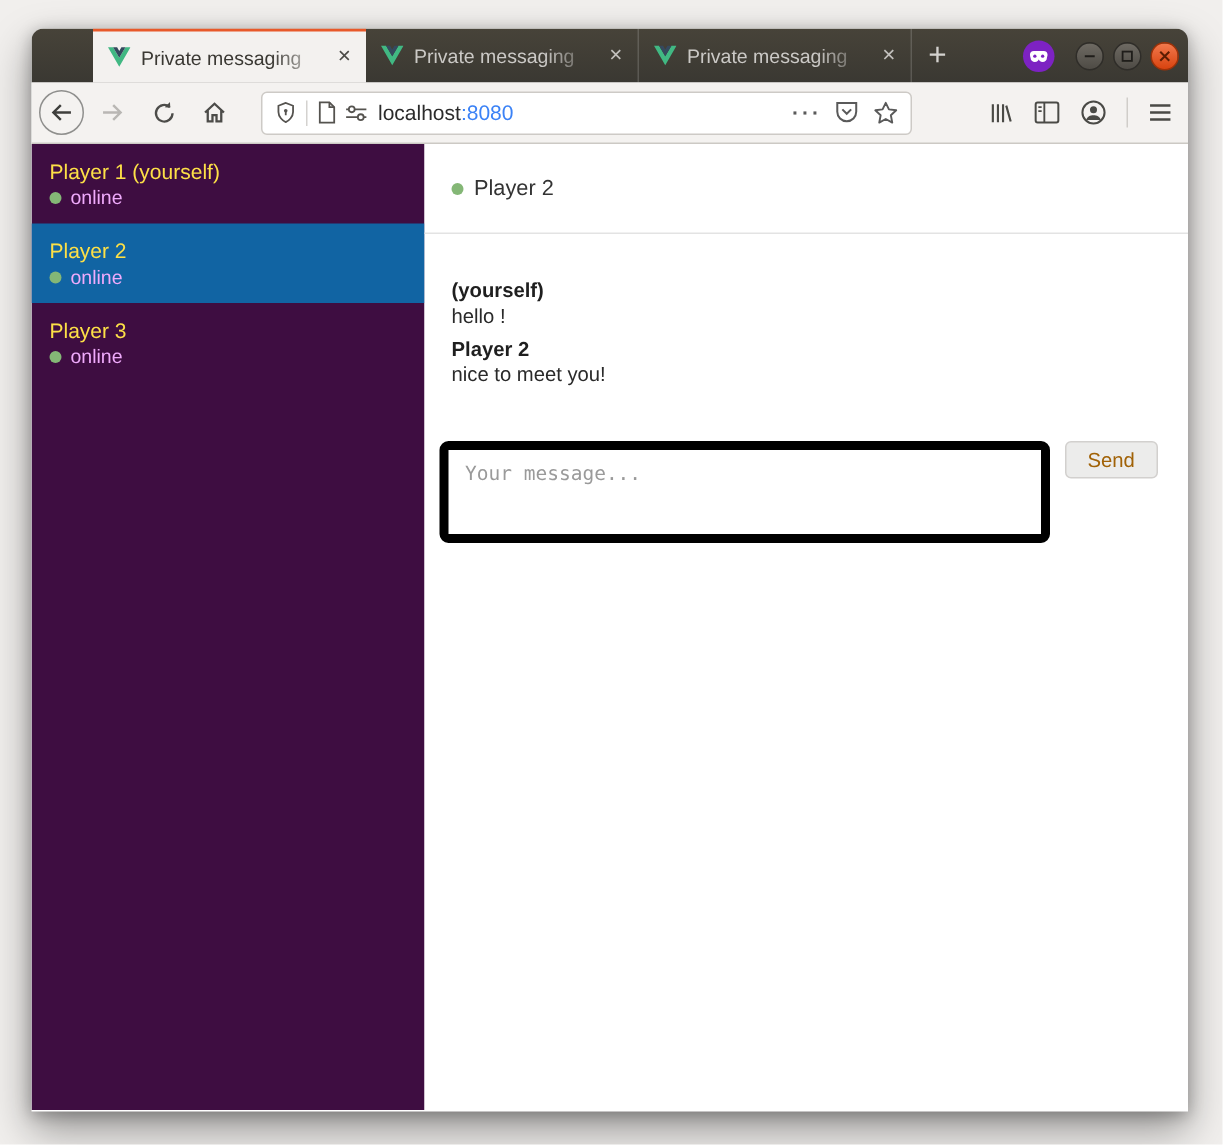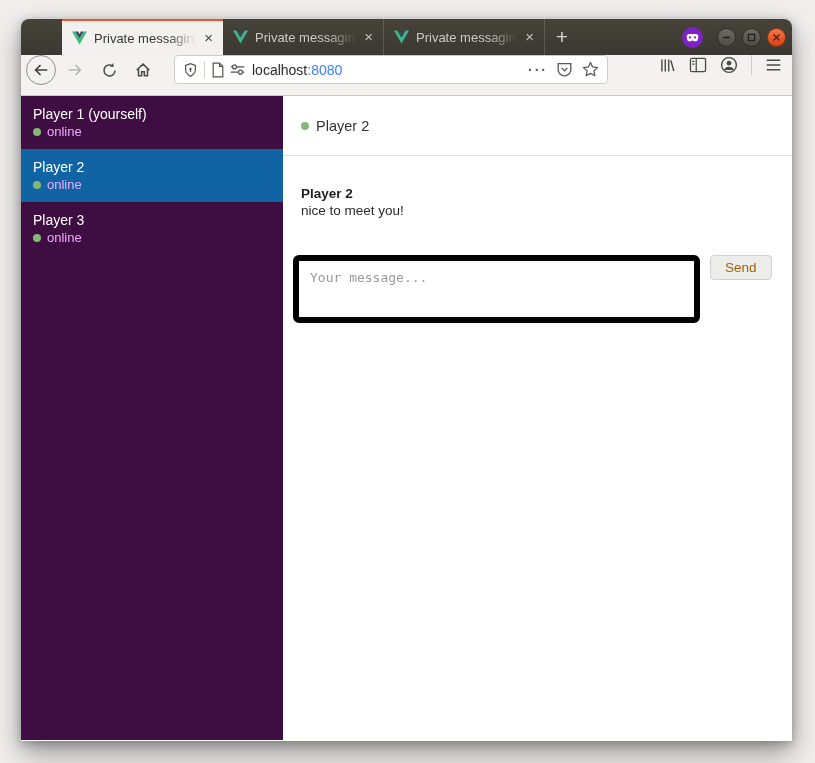--- a/index.html
+++ b/index.html
@@ -7,21 +7,21 @@
   html,body { width:815px; height:763px; overflow:hidden; }
   body { background:#f1efed; font-family:"Liberation Sans","DejaVu Sans",sans-serif; position:relative; }
 
   .window { position:absolute; left:21px; top:19px; width:771px; height:722px;
             border-radius:8px 8px 0 0; overflow:hidden;
             box-shadow:0 12px 28px rgba(0,0,0,.38), 0 2px 10px rgba(0,0,0,.25); background:#fff; }
 
   
   .tabbar { height:36px; background:linear-gradient(#474339,#3a3832); display:flex; align-items:stretch; }
   .tabbar .pre-spacer { width:41px; }
-  .tab { width:161px; display:flex; align-items:center; padding:0 7px 0 10px; cursor:default; position:relative; }
+  .tab { width:182px; display:flex; align-items:center; padding:0 7px 0 10px; cursor:default; position:relative; }
   .tab.active { background:#f3f1ef; border-top:2px solid #e8592a; }
   .tab.inactive { border-right:1px solid rgba(255,255,255,.16); }
   .tab .vue { width:15px; height:14px; flex:0 0 auto; margin-right:7px; }
   .tab .label { font-size:13px; white-space:nowrap; overflow:hidden; flex:1;
                 -webkit-mask-image:linear-gradient(90deg,#000 68%,transparent 96%);
                 mask-image:linear-gradient(90deg,#000 68%,transparent 96%); }
   .tab.active .label { color:#3a3833; }
   .tab.inactive .label { color:#cbc9c6; }
   .tab .close { font-size:15px; line-height:14px; padding:0 3px; flex:0 0 auto; }
   .tab.active .close { color:#4c4b47; }
@@ -29,39 +29,39 @@
   .newtab { width:34px; display:flex; align-items:center; justify-content:center;
             color:#d4d2cf; font-size:21px; font-weight:400; }
   .titlebar-right { margin-left:auto; display:flex; align-items:center; gap:6px; padding-right:6px; }
   .mask-badge { width:21px; height:21px; border-radius:50%; background:#7d22c3; display:flex; align-items:center; justify-content:center; margin-right:8px; }
   .winbtn { width:19px; height:19px; border-radius:50%; display:flex; align-items:center; justify-content:center;
             background:linear-gradient(#6e6a63,#4e4b45); border:1px solid #2f2d29; }
   .winbtn.close { background:linear-gradient(#f2794d,#d8430f); border:1px solid #9c3209; }
 
   
   .toolbar { height:41px; background:#f4f2f0; border-bottom:1px solid #ccc9c4;
-             display:flex; align-items:flex-start; padding:0 8px 0 5px; gap:4px; }
+             display:flex; align-items:center; padding:0 8px 0 5px; gap:4px; }
   .navbtn { width:30px; height:30px; display:flex; align-items:center; justify-content:center; flex:0 0 auto; }
   .navbtn.circled { border:1px solid #8f8f8d; border-radius:50%; }
   .urlbar { flex:0 0 auto; width:434px; height:29px; background:#fff; border:1px solid #cdcac6; border-radius:4px;
             display:flex; align-items:center; padding:0 8px; margin:0 10px 0 12px; }
   .urlbar .sep { width:1px; height:17px; background:#d4d2cf; margin:0 6px; }
   .urlbar .host { font-size:14px; color:#2b2b2b; margin-left:7px; }
   .urlbar .port { font-size:14px; color:#3b82f6; }
   .urlbar .spacer { flex:1; }
   .urlbar .dots { color:#5a5a5a; font-size:14px; letter-spacing:2px; font-weight:bold; margin-right:8px; }
   .tool-right { display:flex; align-items:center; gap:13px; margin-left:auto; padding-right:2px; }
   .vsep { width:1px; height:20px; background:#d0cdc9; }
 
   
   .page { display:flex; height:644px; background:#fff; }
   .sidebar { width:262px; background:#3e0d41; color:#fff; flex:0 0 auto; }
   .player { padding:9px 12px; cursor:pointer; }
   .player.selected { background:#1164a3; }
-  .player .pname { font-size:14px; line-height:18px; color:#ffffff; }
+  .player .pname { font-size:14px; line-height:18px; color:#fde047; }
   .pstatus { display:flex; align-items:center; gap:6px; line-height:17px; }
   .pstatus .dot { width:8px; height:8px; border-radius:50%; background:#84b776; }
   .pstatus .stxt { font-size:13px; color:#f0abfc; }
 
   .chat { flex:1; display:flex; flex-direction:column; background:#fff; }
   .chat-header { height:60px; border-bottom:1px solid #e3e3e3; display:flex; align-items:center; padding-left:18px; gap:7px; flex:0 0 auto; }
   .chat-header .dot { width:8px; height:8px; border-radius:50%; background:#84b776; }
   .chat-header .hname { font-size:14.5px; color:#333; }
   .messages { padding:29px 18px 0; }
   .msg { margin-bottom:5px; }
@@ -239,20 +239,24 @@
     </div>
 
     <div class="chat">
       <div class="chat-header">
         <span class="dot"></span>
         <span class="hname">Player 2</span>
       </div>
 
       <div class="messages">
         <div class="msg">
+          <div class="sender">(yourself)</div>
+          <div class="mtext">hello !</div>
+        </div>
+        <div class="msg">
           <div class="sender">Player 2</div>
           <div class="mtext">nice to meet you!</div>
         </div>
       </div>
 
       <div class="composer">
         <textarea placeholder="Your message..." style=""></textarea>
         <button class="send">Send</button>
       </div>
     </div>

